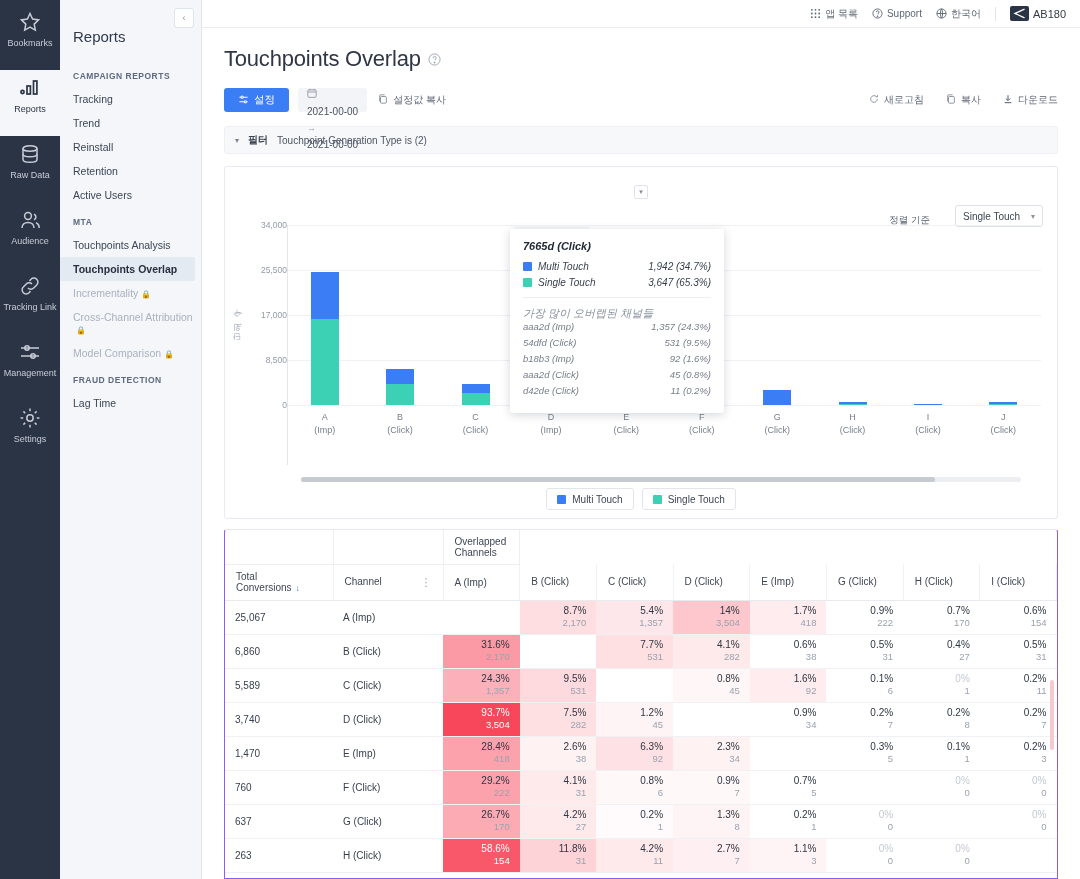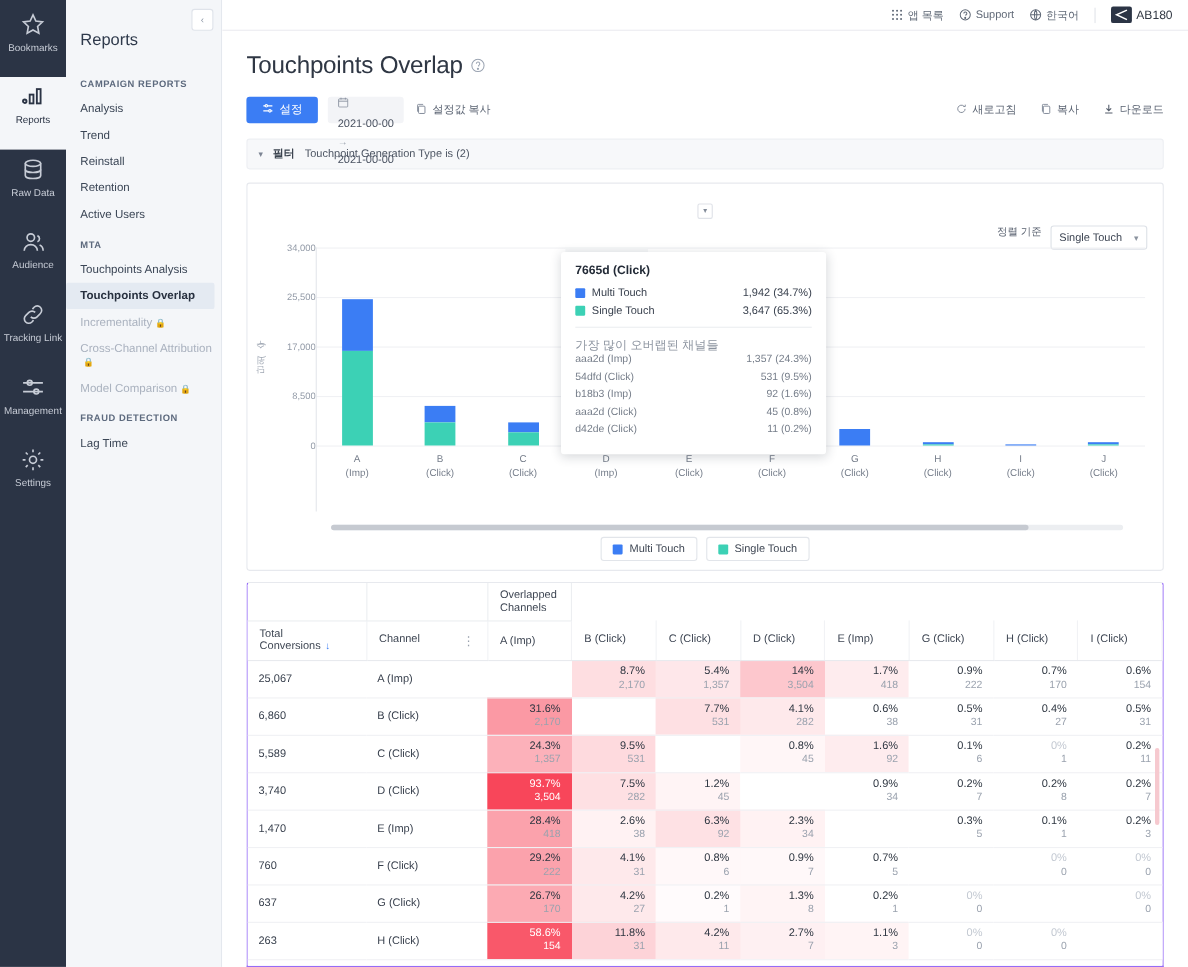--- a/index.html
+++ b/index.html
@@ -104,21 +104,21 @@
     text-align: center; font-size: 13.5px; color: #333b49; padding-top: 18px;
     display: flex; align-items: center; justify-content: center; gap: 6px;
   }
   .card-title b { font-weight: 700; }
   .mini-sel {
     border: 1px solid #dfe2e8; border-radius: 2px; width: 14px; height: 14px;
     display: inline-flex; align-items: center; justify-content: center;
     font-size: 7px; color: #828b99; cursor: pointer;
   }
   .sortrow {
-    position: absolute; right: 14px; top: 38px; display: flex; align-items: flex-start; gap: 8px;
+    position: absolute; right: 14px; top: 38px; display: flex; align-items: flex-end; gap: 25px;
     font-size: 9.5px; color: #5c6472;
   }
   .sel-box {
     border: 1px solid #dde1e7; border-radius: 3px; height: 22px; width: 88px;
     display: flex; align-items: center; justify-content: space-between;
     padding: 0 7px; font-size: 10px; color: #3d4553; background: #fff; cursor: pointer;
   }
 
   .plot { position: absolute; left: 0; top: 58px; right: 0; height: 240px; }
   .ylabel {
@@ -151,23 +151,23 @@
   }
   .lg {
     border: 1px solid #e2e5ea; border-radius: 3px; height: 22px; padding: 0 10px;
     display: flex; align-items: center; gap: 6px; font-size: 10px; color: #3f4754;
     background: #fff; cursor: pointer;
   }
   .sw { width: 9px; height: 9px; border-radius: 1px; }
 
   
   .tip {
-    position: absolute; left: 285px; top: 4px; width: 241px; background: #fff;
+    position: absolute; left: 285px; top: 4px; width: 214px; background: #fff;
     border-radius: 3px; box-shadow: 0 2px 10px rgba(30,40,60,.19);
-    padding: 11px 13px 12px 13px; z-index: 9;
+    padding: 11px 13px 12px 13px; z-index: 9; font-style: italic;
   }
   .tip-h { font-size: 11px; font-weight: 700; color: #222a36; margin-bottom: 9px; }
   .tip-row { display: flex; align-items: center; font-size: 10px; color: #3b4椅350; margin-bottom: 5px; }
   .tip-row .nm { display: flex; align-items: center; gap: 6px; color: #39414e; }
   .tip-row .vl { margin-left: auto; color: #39414e; }
   .tip-hr { border-top: 1px solid #eceef1; margin: 9px 0 8px 0; }
   .tip-sub { font-size: 11px; color: #8b939f; margin-bottom: 0; }
   .tip-li { display: flex; font-size: 9.5px; color: #767e8a; margin-bottom: 5px; }
   .tip-li .vl { margin-left: auto; }
 
@@ -275,21 +275,21 @@
         </span>
       <span>Settings</span>
     </div>
   </div>
 
   <div class="nav">
     <div class="collapse-btn">‹</div>
     <div class="nav-title">Reports</div>
 
     <div class="nav-sec">CAMPAIGN REPORTS</div>
-    <div class="nav-item">Analysis</div>
+    <div class="nav-item">Tracking</div>
     <div class="nav-item">Trend</div>
     <div class="nav-item">Reinstall</div>
     <div class="nav-item">Retention</div>
     <div class="nav-item">Active Users</div>
 
     <div class="nav-sec">MTA</div>
     <div class="nav-item">Touchpoints Analysis</div>
     <div class="nav-item sel">Touchpoints Overlap</div>
     <div class="nav-item dis"><span>Incrementality</span><span class="lock">🔒</span></div>
     <div class="nav-item dis"><span>Cross-Channel Attribution</span><span class="lock">🔒</span></div>

